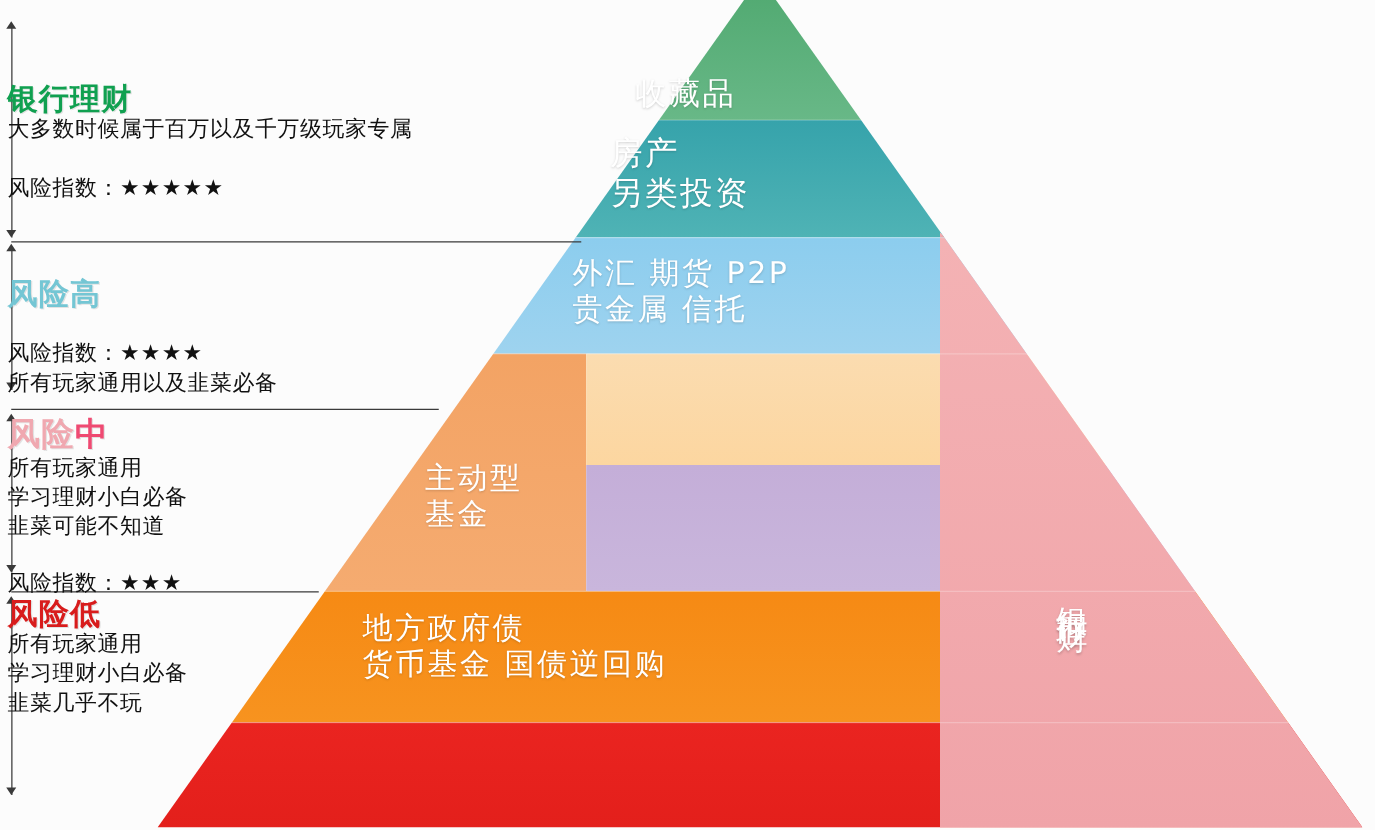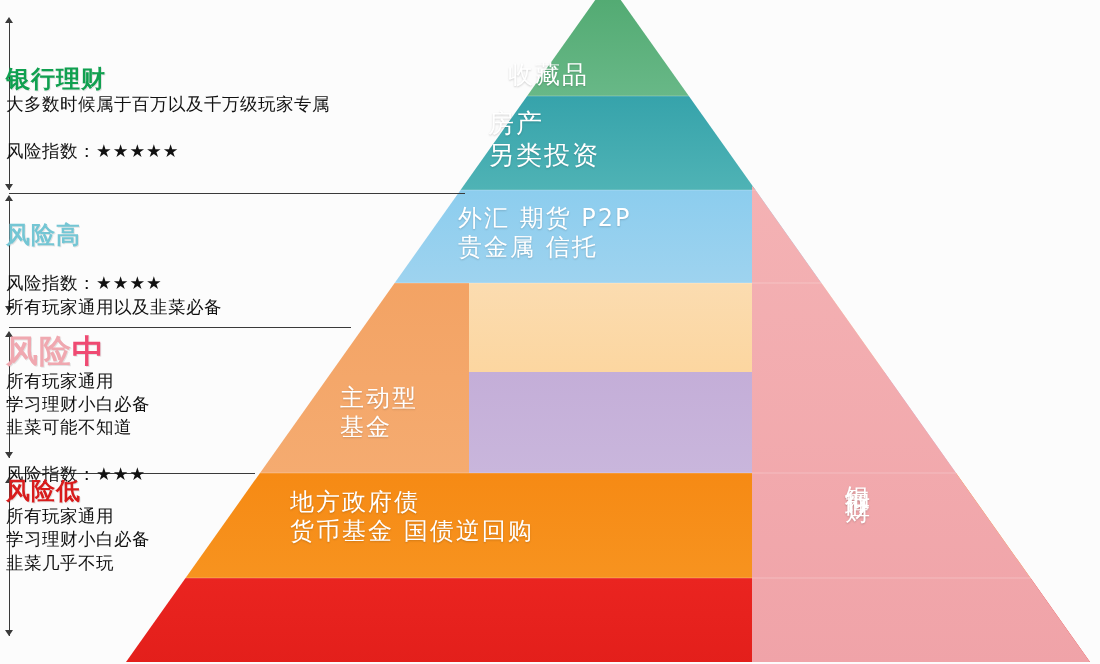--- a/index.html
+++ b/index.html
@@ -38,21 +38,21 @@
     color:#111;
     font-size:17.5px;
     line-height:1.32;
     letter-spacing:0.5px;
     white-space:pre-line;
   }
   .stars { letter-spacing:1px; }
 
   .t-extreme { color:#10a050; font-size:24px; text-shadow:1px 1px 0 rgba(0,0,0,.10); }
   .t-high    { color:#74c6d4; font-size:24px; text-shadow:1px 1px 0 rgba(0,0,0,.10); }
-  .t-mid     { color:#f0a8b0; font-size:32px; text-shadow:1px 1px 0 rgba(0,0,0,.10); }
+  .t-mid     { color:#f0a8b0; font-size:26px; text-shadow:1px 1px 0 rgba(0,0,0,.10); }
   .t-low     { color:#d81c1c; font-size:24px; text-shadow:1px 1px 0 rgba(0,0,0,.10); }
   .t-mid .accent { color:#ef4a72; }
   .t-low .accent { color:#d81c1c; }
 
   
   .rule { position:absolute; height:0; border-top:1.6px solid #3a3a3a; }
   .vbar { position:absolute; width:0; border-left:1.6px solid #3a3a3a; }
   .arrow { position:absolute; width:0; height:0; border-left:4.5px solid transparent; border-right:4.5px solid transparent; }
   .arrow.up   { border-bottom:6px solid #3a3a3a; }
   .arrow.down { border-top:6px solid #3a3a3a; }
@@ -150,21 +150,21 @@
 
   <div class="tier-label" style="left:508px; top:60px; width:200px; font-size:25px;">收藏品</div>
 
   <div class="tier-label" style="left:488px; top:108px; width:240px; font-size:26px;">房产
 另类投资</div>
 
   <div class="tier-label" style="left:458px; top:204px; width:300px; font-size:24px;">外汇  期货  P2P
 贵金属  信托</div>
 
 
-  <div class="tier-label" style="left:340px; top:384px; width:180px; font-size:24px;">主动型
+  <div class="tier-label" style="left:340px; top:368px; width:180px; font-size:24px;">主动型
 基金</div>
 
 
   <div class="tier-label" style="left:290px; top:488px; width:430px; font-size:24px;">地方政府债
 货币基金    国债逆回购</div>
 
 
   <div class="tier-label vertical" style="left:838px; top:466px; width:34px; font-size:25px; letter-spacing:4px; text-align:left;">银行理财</div>
 
   <div class="vbar" style="left:9px; top:22px; height:168px;"></div>

